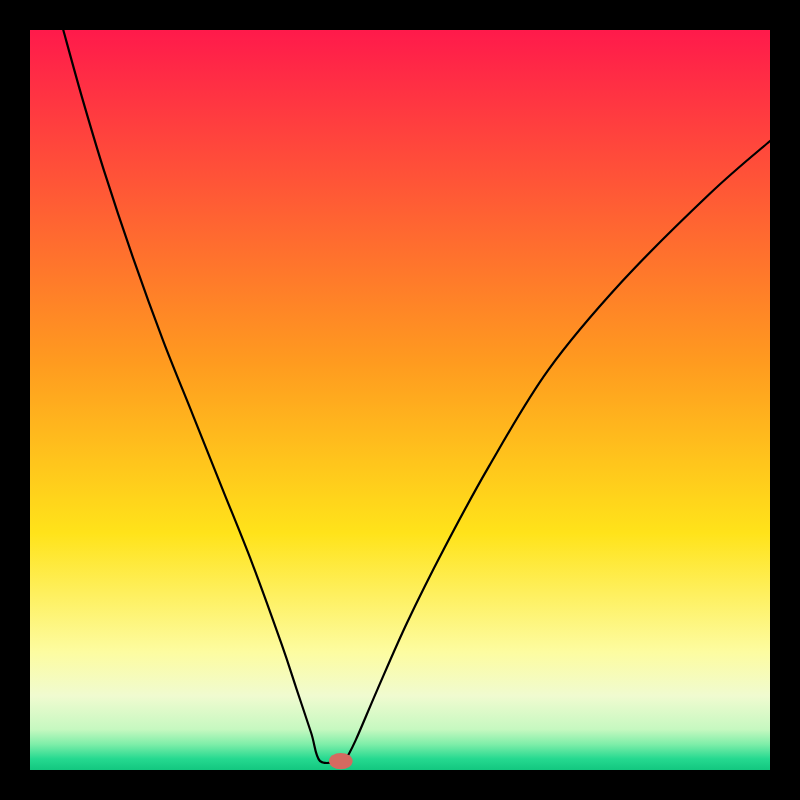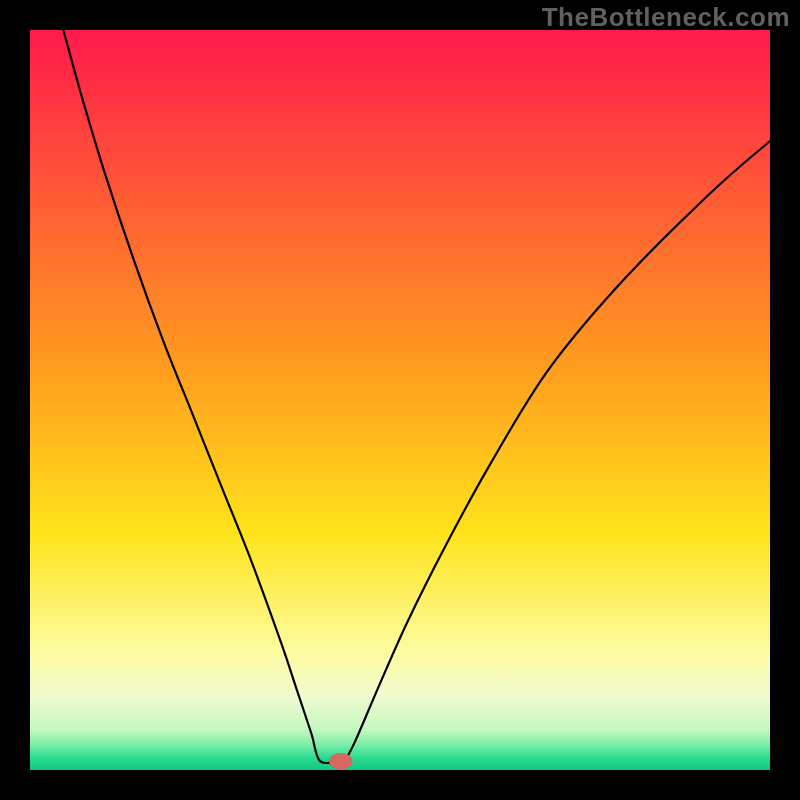--- a/index.html
+++ b/index.html
@@ -30,21 +30,20 @@
   svg.plot {
     position: absolute;
     top: 0;
     left: 0;
   }
 </style>
 </head>
 <body>
 
 <div class="container">
-  <div class="watermark">TheBottleneck.com</div>
   <svg class="plot" width="800" height="800" viewBox="0 0 800 800">
     <defs>
       <linearGradient id="bg-grad" x1="0" y1="0" x2="0" y2="1">
           <stop offset="0%" stop-color="#ff1a4b"></stop>
           <stop offset="45%" stop-color="#ff9b1f"></stop>
           <stop offset="68%" stop-color="#ffe31a"></stop>
           <stop offset="84%" stop-color="#fdfca0"></stop>
           <stop offset="90%" stop-color="#f0fbd0"></stop>
           <stop offset="94.5%" stop-color="#c6f8c0"></stop>
           <stop offset="96.5%" stop-color="#7feea9"></stop>

